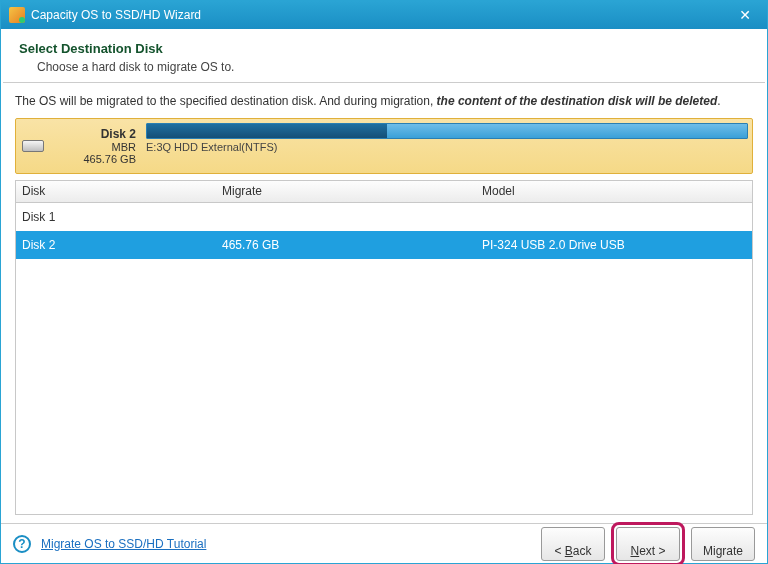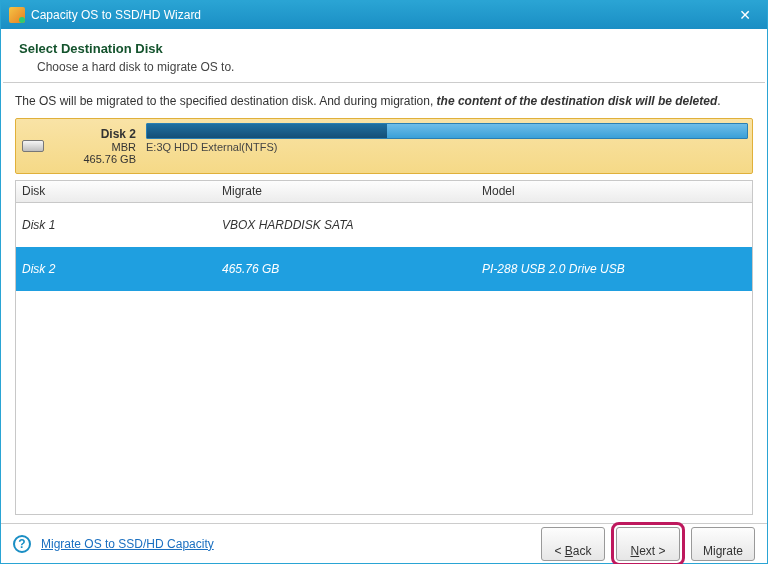--- a/index.html
+++ b/index.html
@@ -27,21 +27,21 @@
 .progressbar { height: 16px; border: 1px solid #2a7fb3; border-radius: 1px; background: linear-gradient(#6fbde8,#3aa0d8); position: relative; overflow: hidden; }
 .progressbar .used { position:absolute; top:0; left:0; bottom:0; background: linear-gradient(#1f6fa0,#144f77); }
 .pdesc { font-size: 11px; color: #444; line-height: 1.2; }
 .tablewrap { margin-top: 6px; border: 1px solid #c8c8c8; flex: 1; display: flex; flex-direction: column; background:#fff; }
 .thead { display: flex; background: linear-gradient(#fdfdfd,#ececec); border-bottom: 1px solid #c8c8c8; height: 22px; align-items: center; font-size: 12px; color: #333; }
 .thead .col, .trow .col { padding: 0 6px; }
 .col.disk { width: 200px; }
 .col.cap { width: 260px; }
 .col.model { flex: 1; }
 .tbody { flex: 1; overflow: auto; }
-.trow { display: flex; height: 44px; align-items: center; font-size: 12px; font-style: italic; }
+.trow { display: flex; height: 28px; align-items: center; font-size: 12px; }
 .trow.selected { background: #1f9fe0; color: #fff; }
 .trow + .trow { border-top: 0px solid #eee; }
 .footer { height: 40px; border-top: 1px solid #ccc; display: flex; align-items: center; padding: 0 12px; gap: 6px; }
 .helpicon { width: 18px; height: 18px; border: 2px solid #1a8ec4; border-radius: 50%; color: #1a8ec4; font-weight: bold; display: flex; align-items: center; justify-content: center; font-size: 12px; margin-right: 4px; }
 .tutlink { color: #1a6fc0; text-decoration: underline; font-size: 12px; cursor: pointer; }
 .spacer { flex: 1; }
 .btn { min-width: 64px; height: 24px; border: 1px solid #999; background: linear-gradient(#fdfdfd,#e6e6e6); border-radius: 3px; font-size: 12px; color: #333; cursor: pointer; padding: 16px 10px; }
 .btn u { text-decoration: underline; }
 .nextwrap { border: 3px solid #be185d; border-radius: 8px; padding: 2px; display: inline-flex; }
 </style>
@@ -87,34 +87,33 @@
 
     <div class="tablewrap">
       <div class="thead">
         <div class="col disk">Disk</div>
         <div class="col cap">Migrate</div>
         <div class="col model">Model</div>
       </div>
       <div class="tbody">
         <div class="trow">
           <div class="col disk">Disk 1</div>
-          <div class="col model">VBOX HARDDISK SATA</div>
         </div>
         <div class="trow selected">
           <div class="col disk">Disk 2</div>
           <div class="col cap">465.76 GB</div>
-          <div class="col model">PI-288 USB 2.0 Drive USB</div>
+          <div class="col model">PI-324 USB 2.0 Drive USB</div>
         </div>
       </div>
     </div>
   </div>
 
   <div class="footer">
     <div class="helpicon">?</div>
-    <a class="tutlink">Migrate OS to SSD/HD Capacity</a>
+    <a class="tutlink">Migrate OS to SSD/HD Tutorial</a>
     <div class="spacer"></div>
     <button class="btn">&lt; <u>B</u>ack</button>
     <span class="nextwrap">
       <button class="btn"><u>N</u>ext &gt;</button>
     </span>
     <button class="btn">Migrate</button>
   </div>
 </div>
 
 </body></html>

